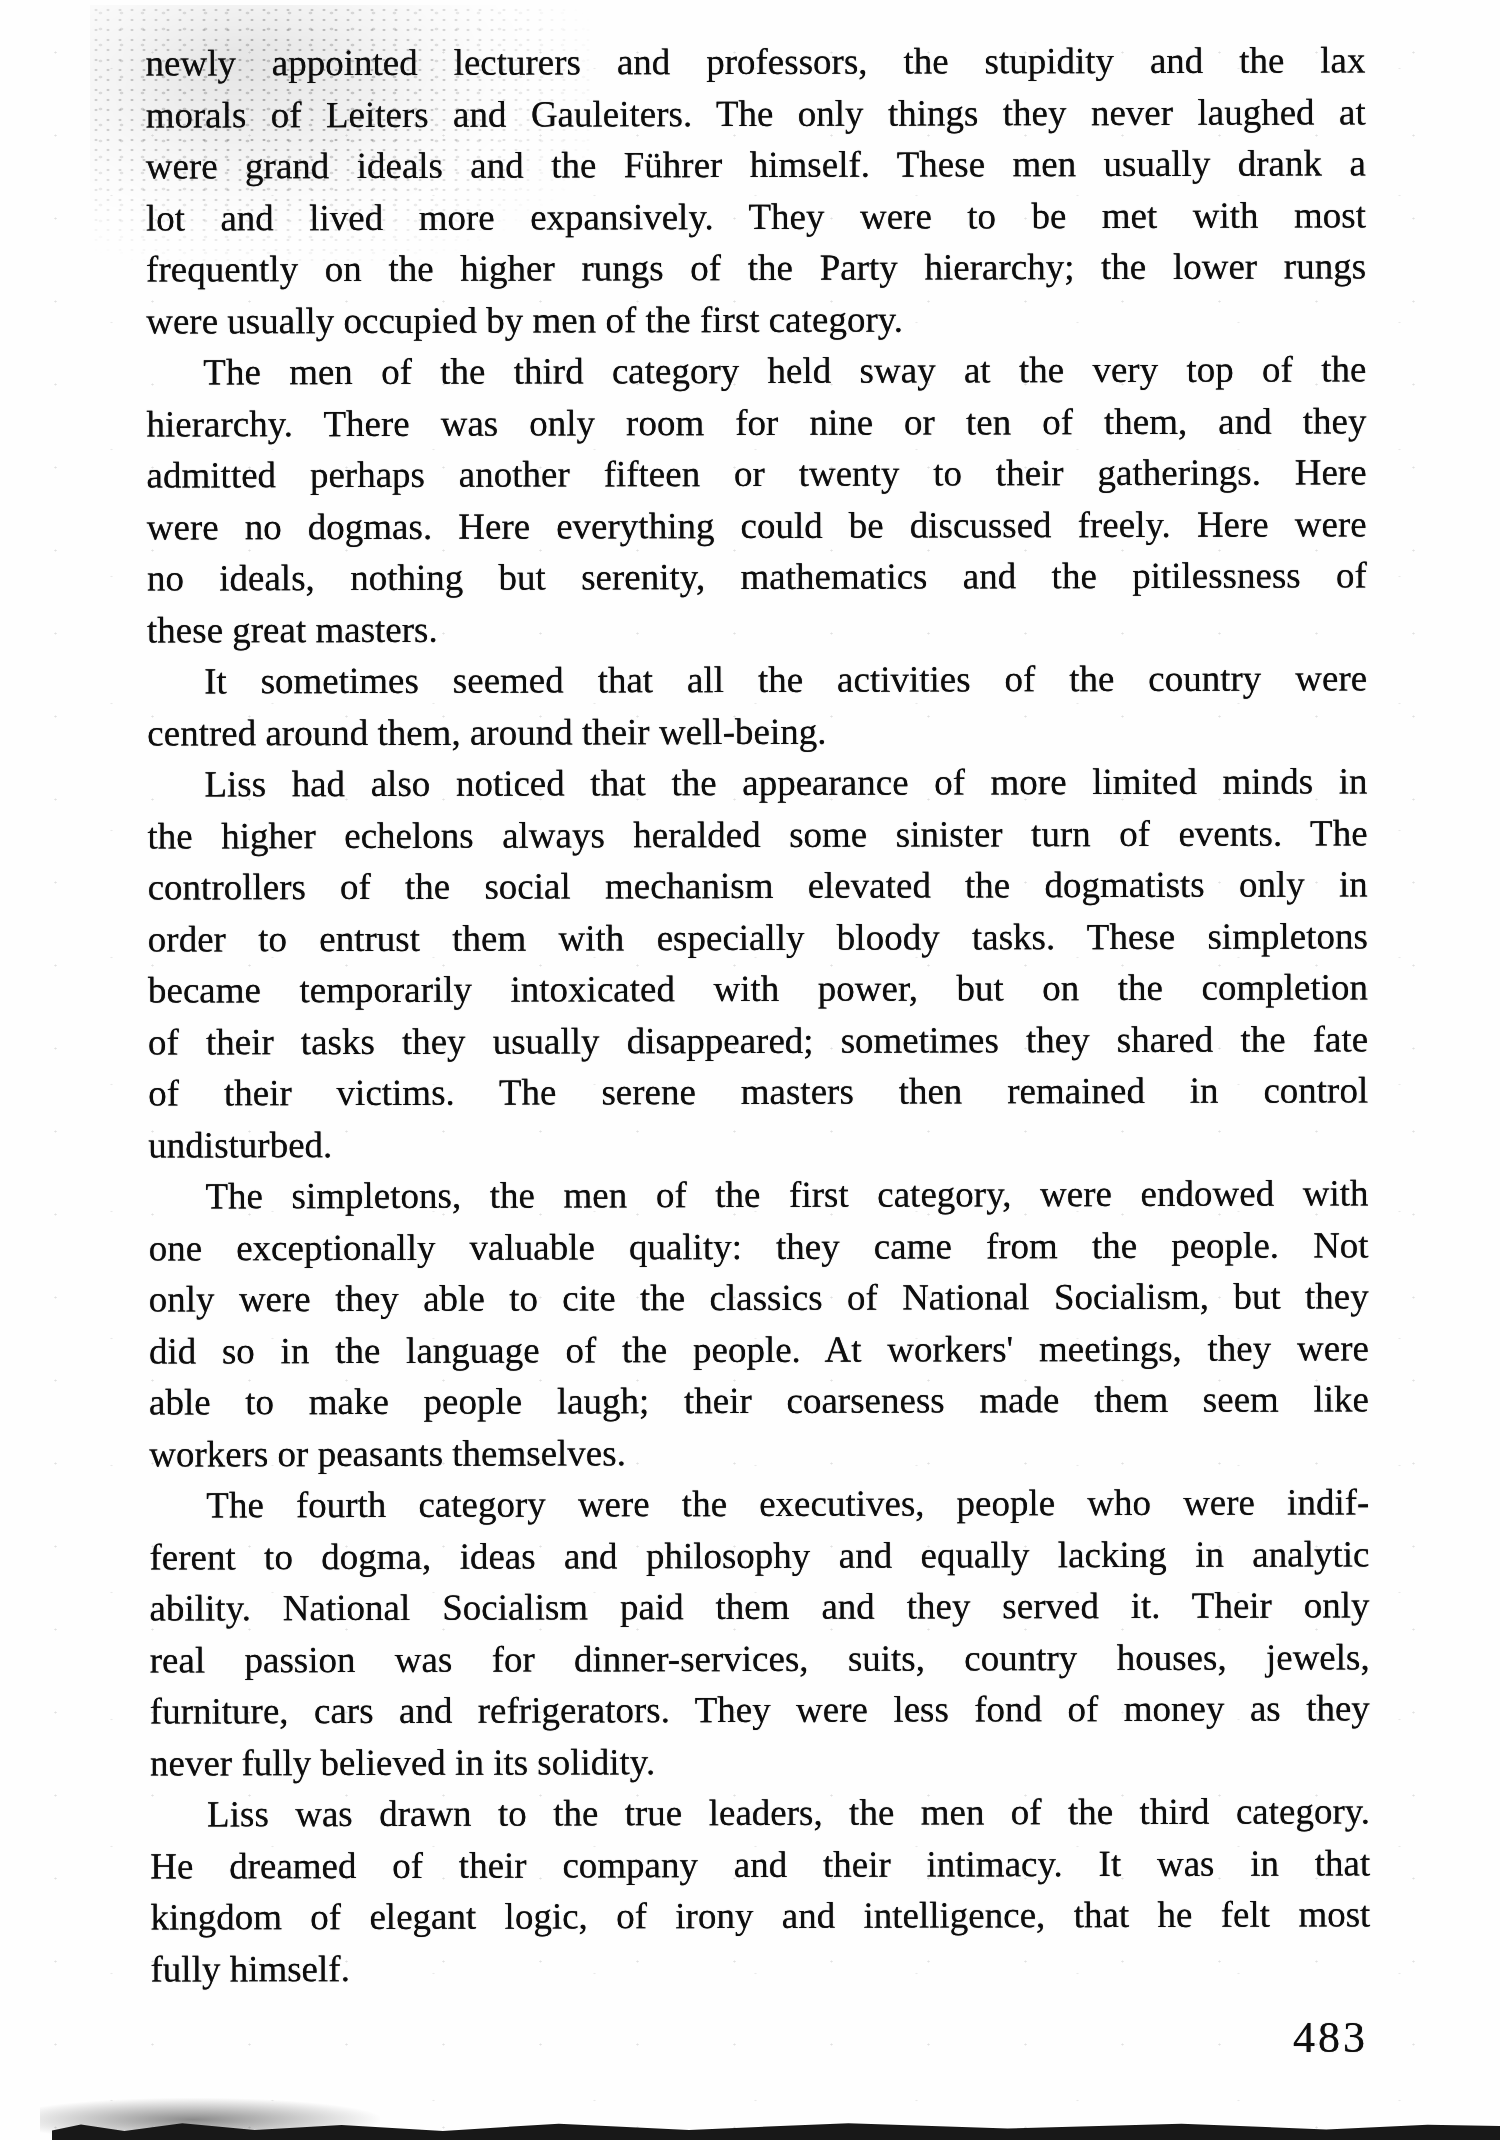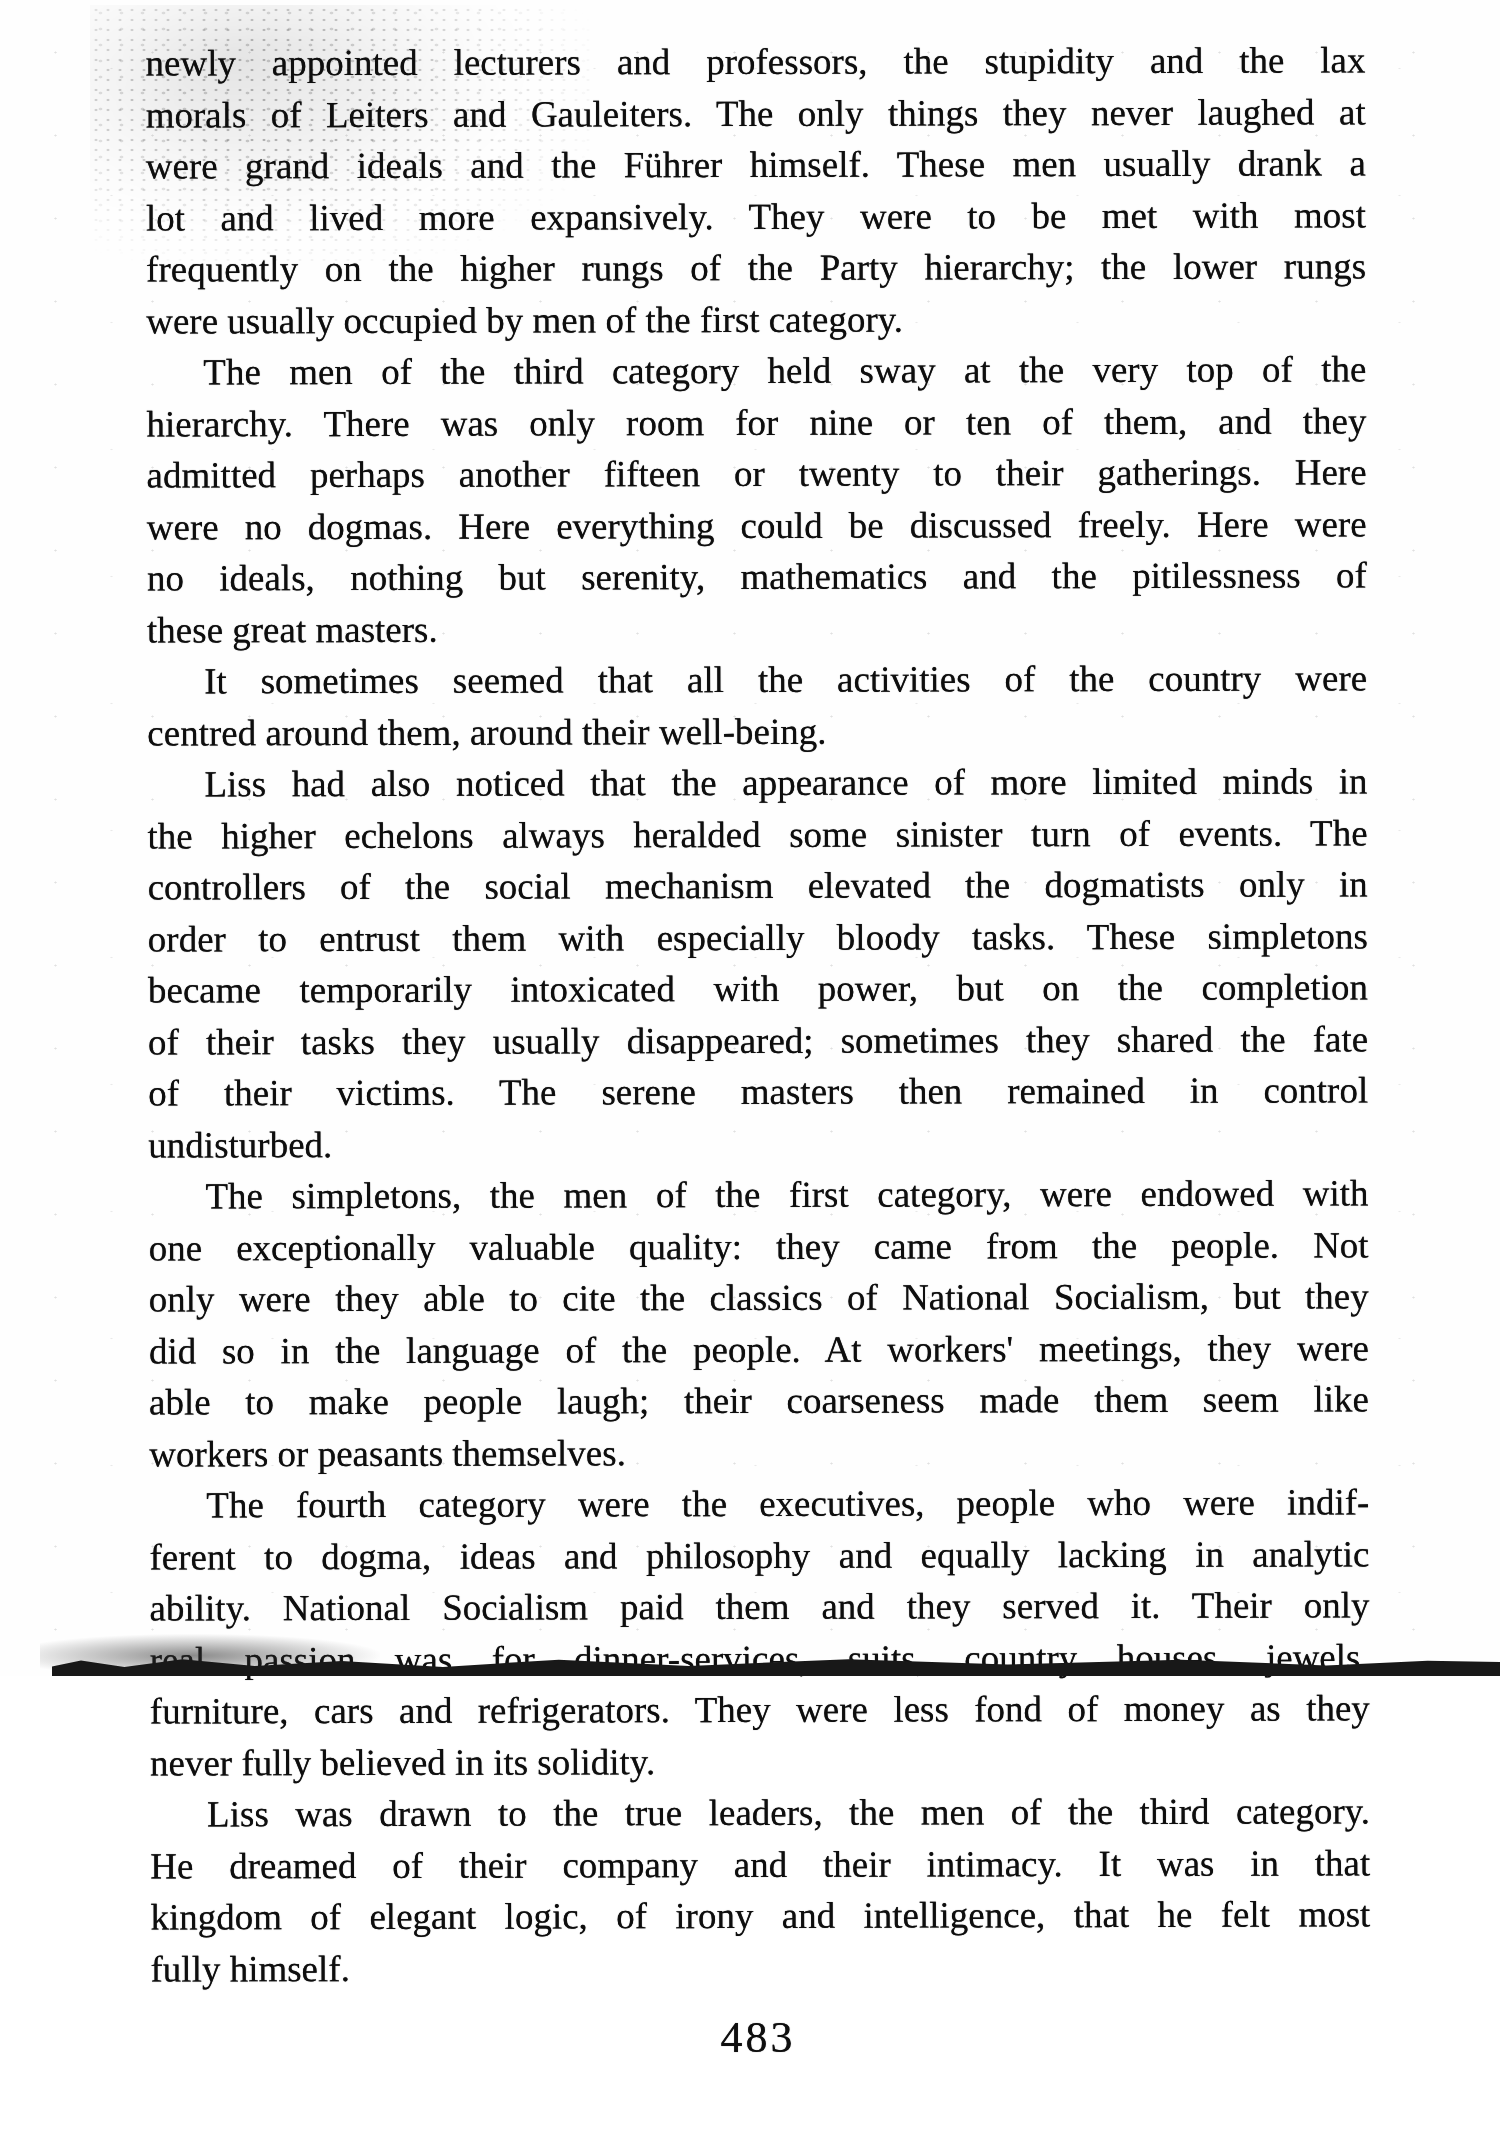--- a/index.html
+++ b/index.html
@@ -8,21 +8,21 @@
     background: #ffffff;
   }
   body {
     width: 1500px;
     height: 2140px;
     overflow: hidden;
   }
   .scan-page {
     position: relative;
     width: 1500px;
-    height: 1676px;
+    height: 2140px;
     background: #fefefe;
     font-family: "Liberation Serif", serif;
     color: #0e0e0e;
   }
   
   .text-block {
     position: absolute;
     left: 148px;
     top: 36px;
     width: 1220px;
@@ -37,21 +37,21 @@
     text-shadow: 0 0 0.7px rgba(0,0,0,0.85);
     white-space: normal;
   }
   .line.last { text-align-last: left; }
   .line.first { text-indent: 57px; }
   .page-number {
     position: absolute;
     top: 2012px;
     left: 148px;
     width: 1220px;
-    text-align: center;
+    text-align: right;
     font-size: 44px;
     letter-spacing: 3px;
     text-shadow: 0 0 0.7px rgba(0,0,0,0.85);
   }
   
   .noise-global {
     position: absolute;
     inset: 0;
     pointer-events: none;
     background-image:

